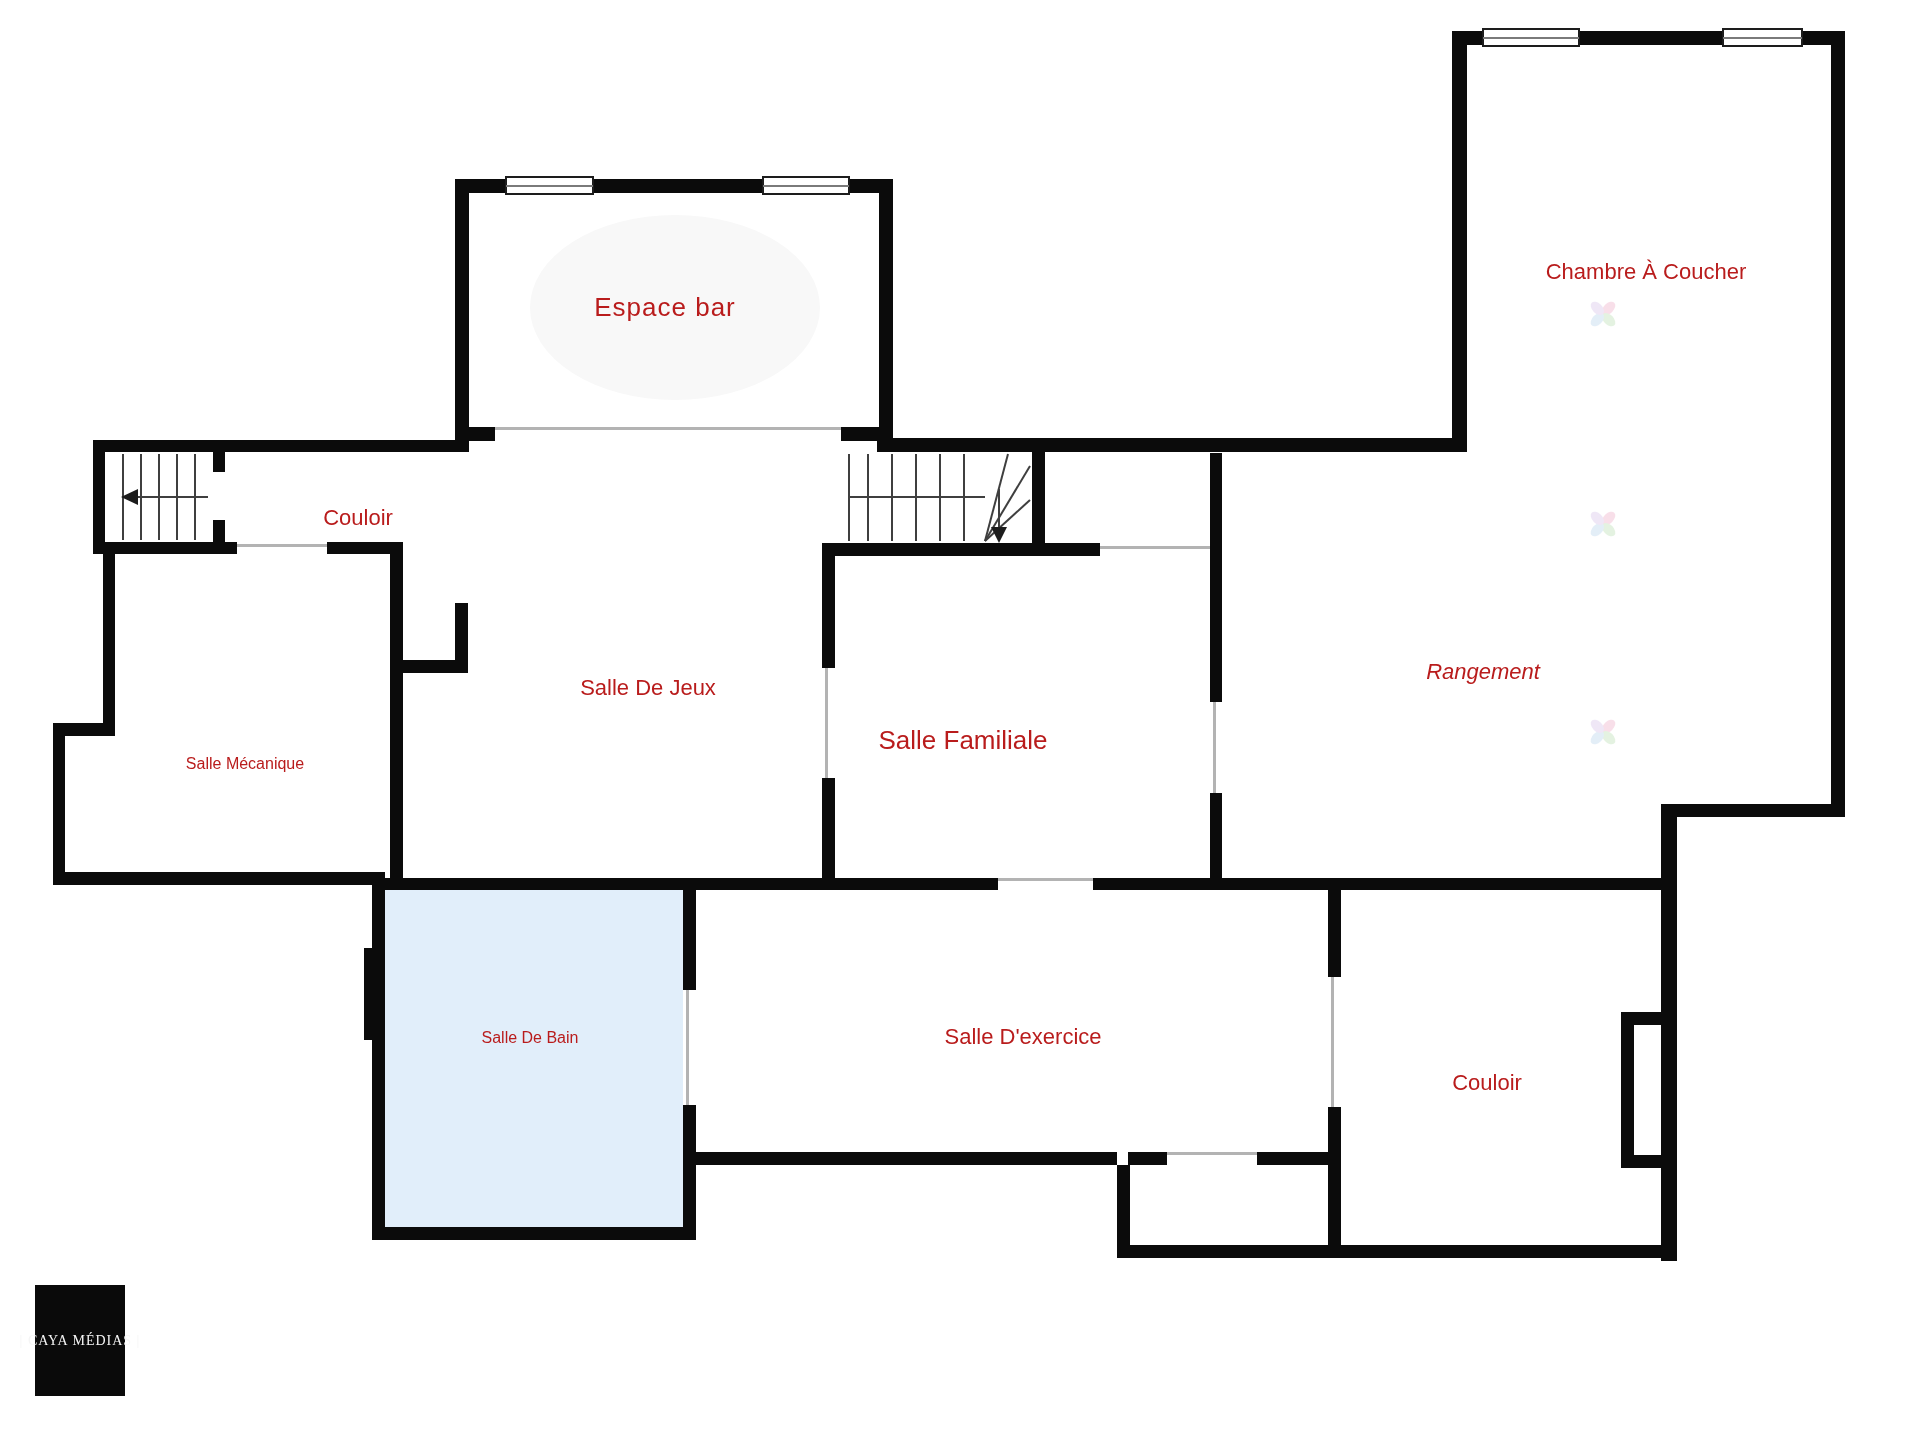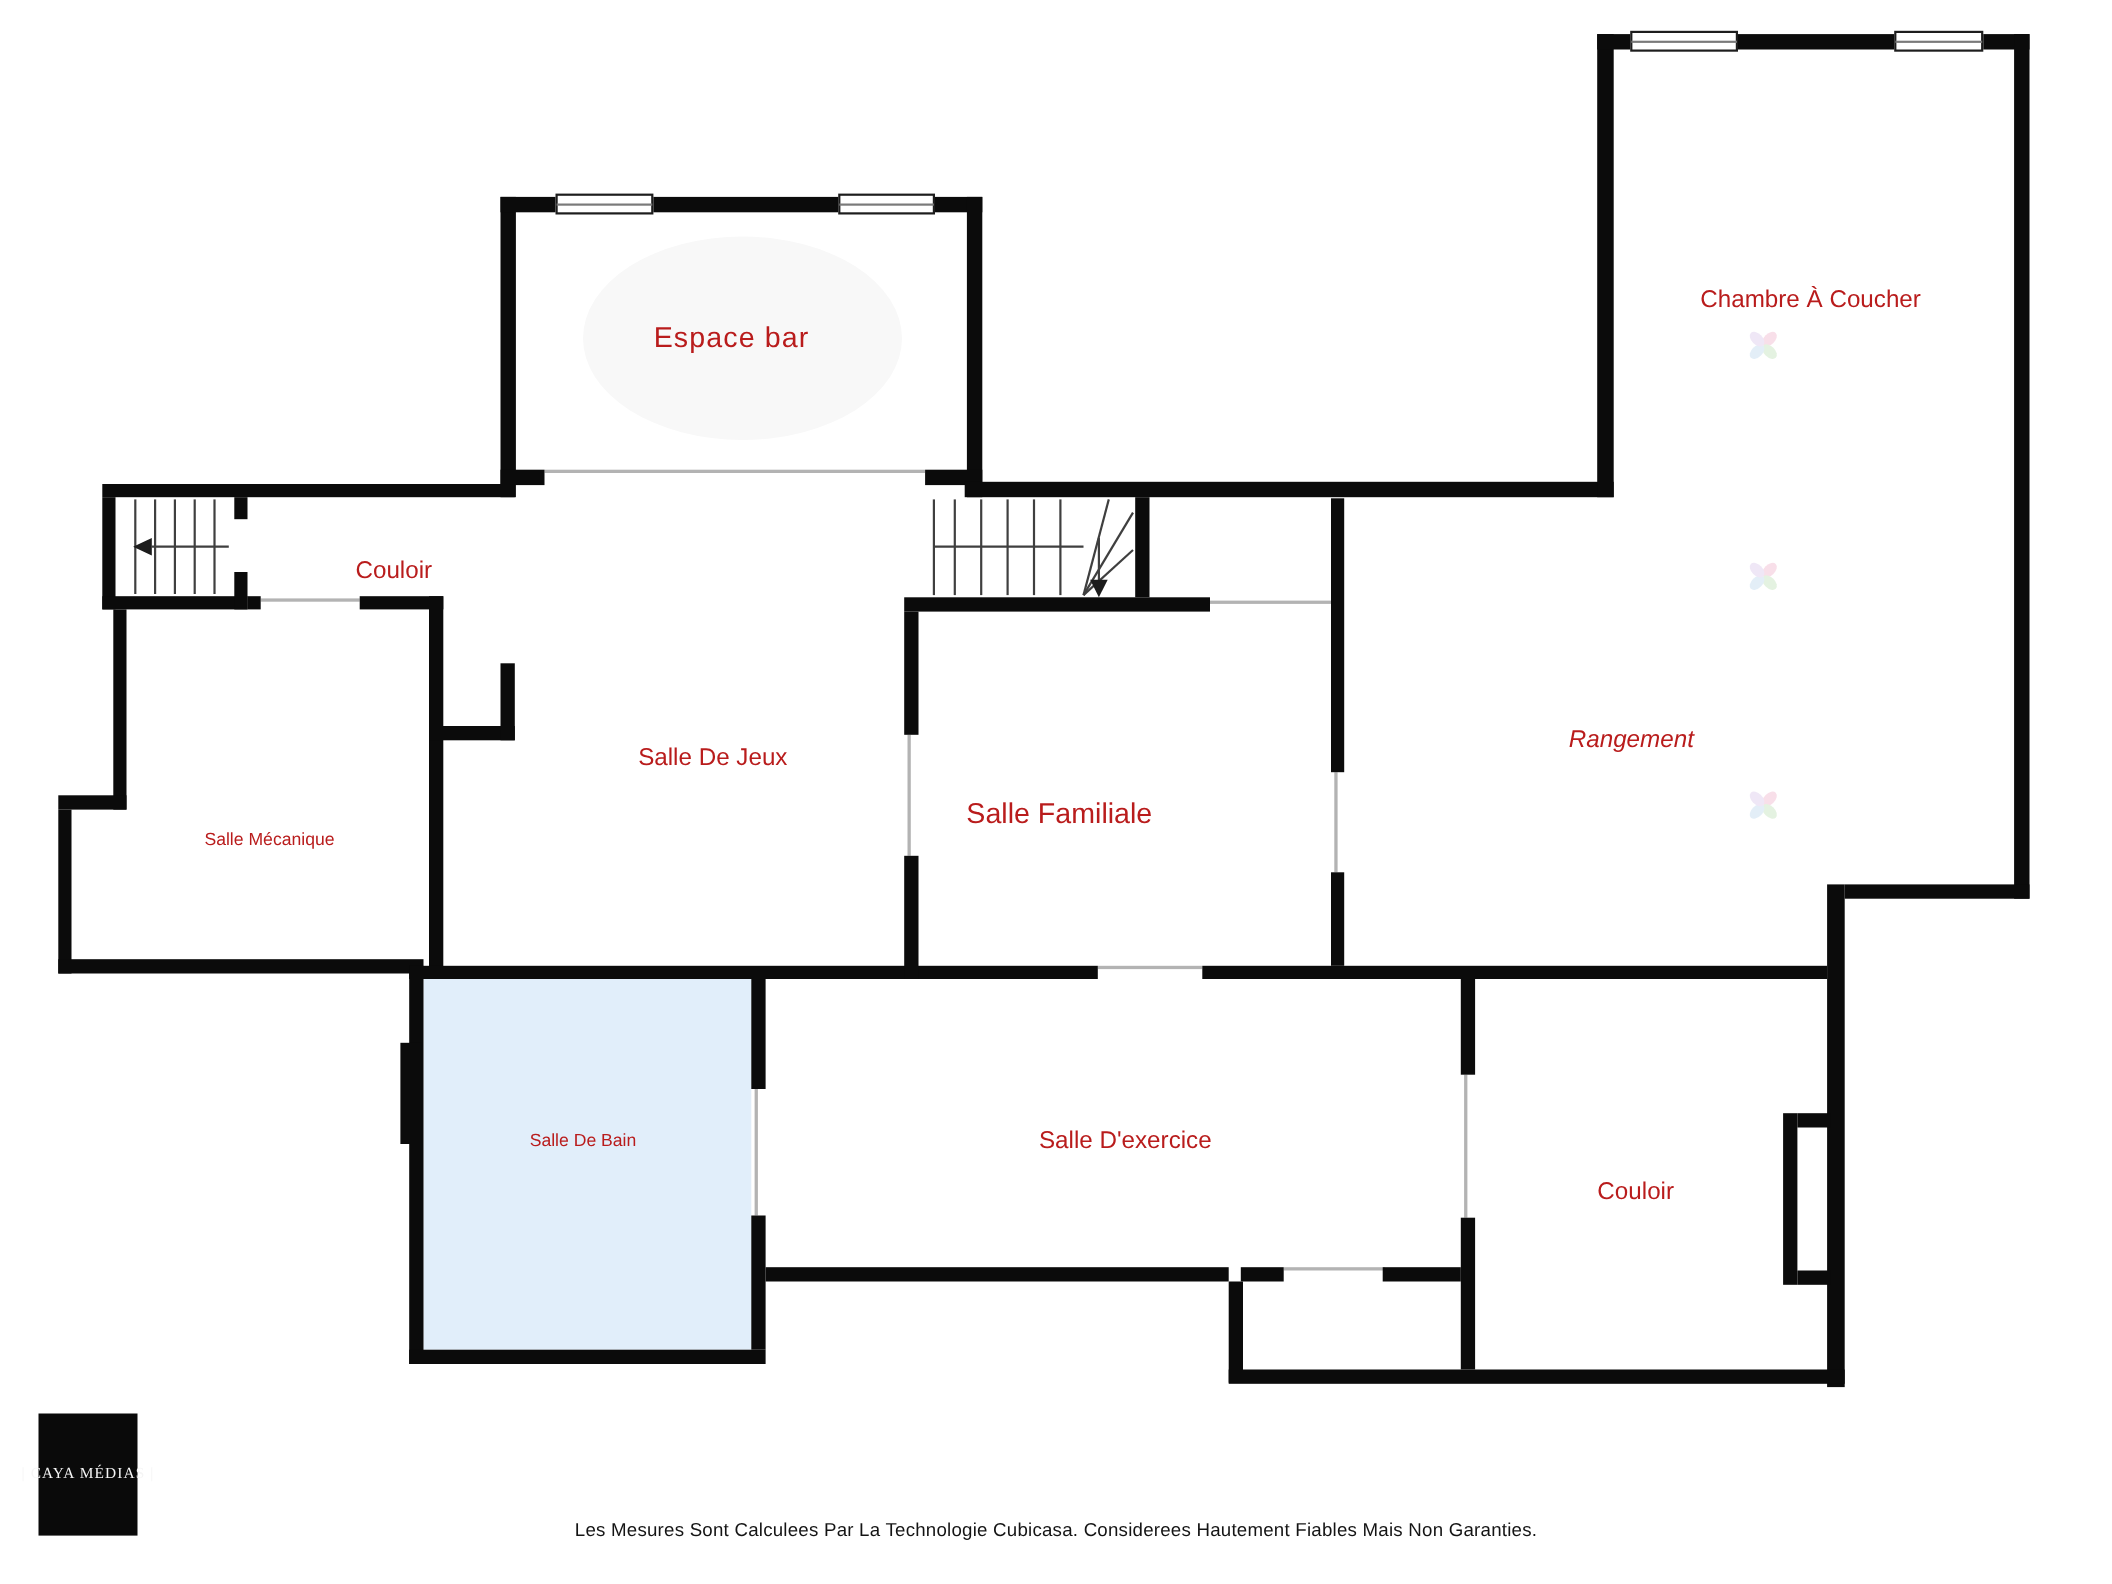--- a/index.html
+++ b/index.html
@@ -18,21 +18,20 @@
                font-size:17px;color:#141414;letter-spacing:.2px;}
   #logo-box{position:absolute;left:35px;top:1285px;width:90px;height:111px;background:#0a0a0a;
             display:flex;align-items:center;justify-content:center;}
   #logo-box span{color:#f5f5f5;font-family:Liberation Serif, serif;font-size:14px;
                  letter-spacing:1px;white-space:nowrap;}
 </style>
 </head>
 <body>
 
 <div id="plan">
-  <div id="footer-text">Les Mesures Sont Calculees Par La Technologie Cubicasa. Considerees Hautement Fiables Mais Non Garanties.</div>
   <div id="logo-box">
     <span>| CAYA MÉDIAS |</span>
   </div>
 <div class="fill" style="left: 385px; top: 890px; width: 298px; height: 337px; background: rgb(225, 238, 250); border-radius: 0px;"></div>
     <div class="fill" style="left: 530px; top: 215px; width: 290px; height: 185px; background: rgb(248, 248, 248); border-radius: 50%;"></div>
     <div class="door-line" style="left: 495px; top: 427px; width: 346px; height: 3px;"></div>
     <div class="door-line" style="left: 95px; top: 462px; width: 3px; height: 72px;"></div>
     <div class="door-line" style="left: 237px; top: 544px; width: 90px; height: 3px;"></div>
     <div class="door-line" style="left: 1100px; top: 546px; width: 110px; height: 3px;"></div>
     <div class="door-line" style="left: 825px; top: 668px; width: 3px; height: 110px;"></div>

